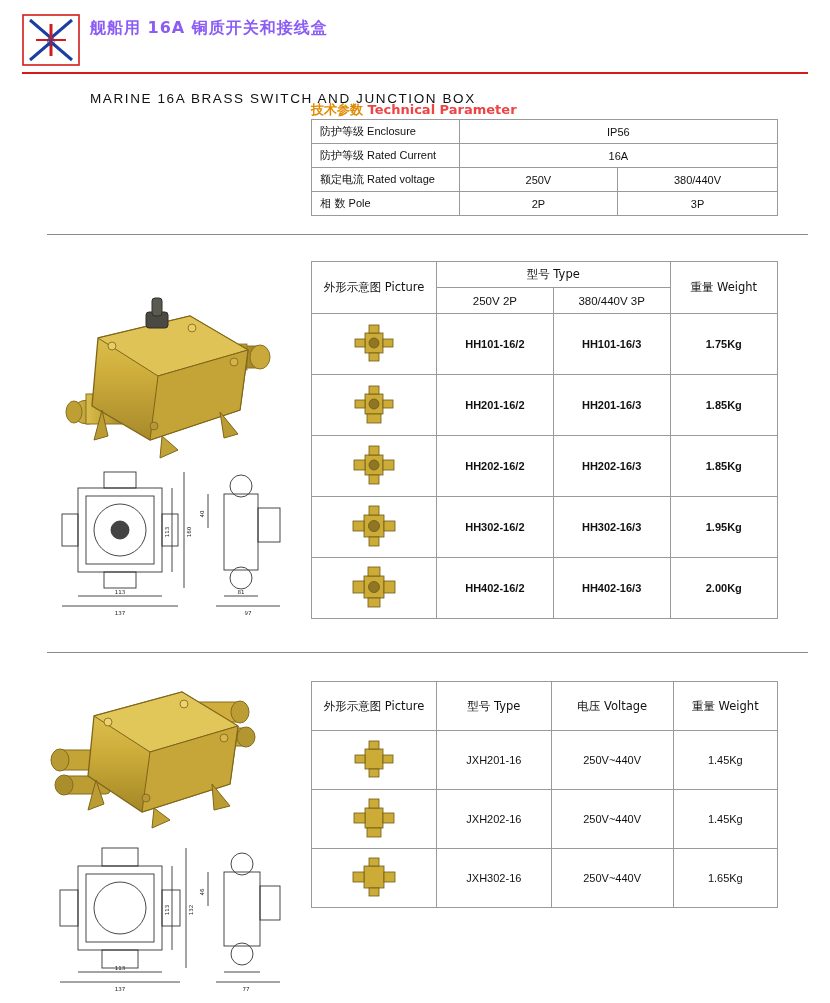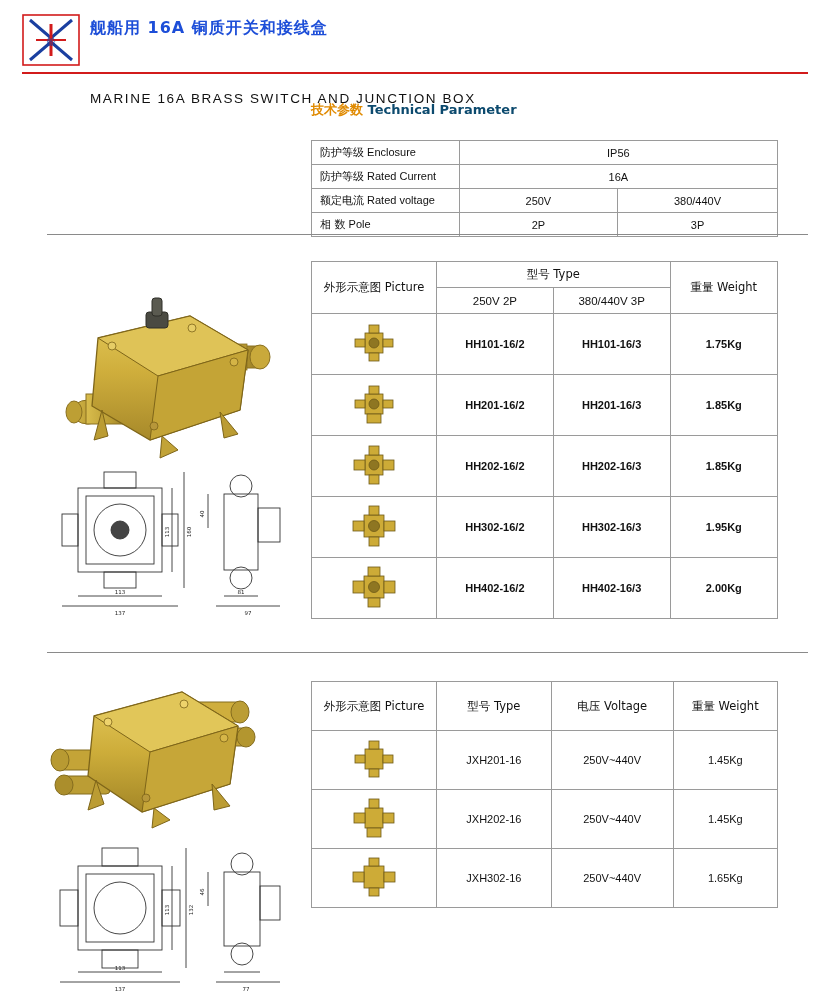--- a/index.html
+++ b/index.html
@@ -32,21 +32,21 @@
     height: 52px;
   }
   .logo svg { display: block; }
   .title-cn {
     position: absolute;
     left: 90px;
     top: 18px;
     font-size: 16px;
     font-weight: bold;
     letter-spacing: 1px;
-    color: #1d4ed8;
+    color: #8b5cf6;
     font-family: "DejaVu Sans", sans-serif;
   }
   .title-en {
     position: absolute;
     left: 90px;
     top: 47px;
     font-size: 13.5px;
     letter-spacing: 1.6px;
     color: #111;
     font-family: Liberation Sans, sans-serif;
@@ -71,21 +71,21 @@
   
   .tech-title {
     position: absolute;
     left: 311px;
     top: 101px;
     font-size: 13px;
     font-weight: bold;
     color: #e08a00;
     font-family: "DejaVu Sans", sans-serif;
   }
-  .tech-title .en { color: #0c4a6e; }
+  .tech-title .en { color: #ef4444; }
 
   table.grid {
     border-collapse: collapse;
     position: absolute;
     font-size: 11px;
     color: #111;
     background: #fff;
   }
   table.grid td, table.grid th {
     border: 1px solid #9a9a9a;
@@ -98,21 +98,20 @@
     text-align: left !important;
     padding-left: 8px !important;
     font-size: 11px;
   }
   .cell-label .cn { font-family: "DejaVu Sans", sans-serif; }
 
   #tech-table {
     left: 311px;
     top: 119px;
     width: 467px;
-    margin-top: 21px;
   }
   #tech-table td { height: 23px; }
   .tech-c1 { width: 142px; }
   .tech-c2 { width: 162px; }
   .tech-c3 { width: 163px; }
 
   
   #switch-table {
     left: 311px;
     top: 261px;

